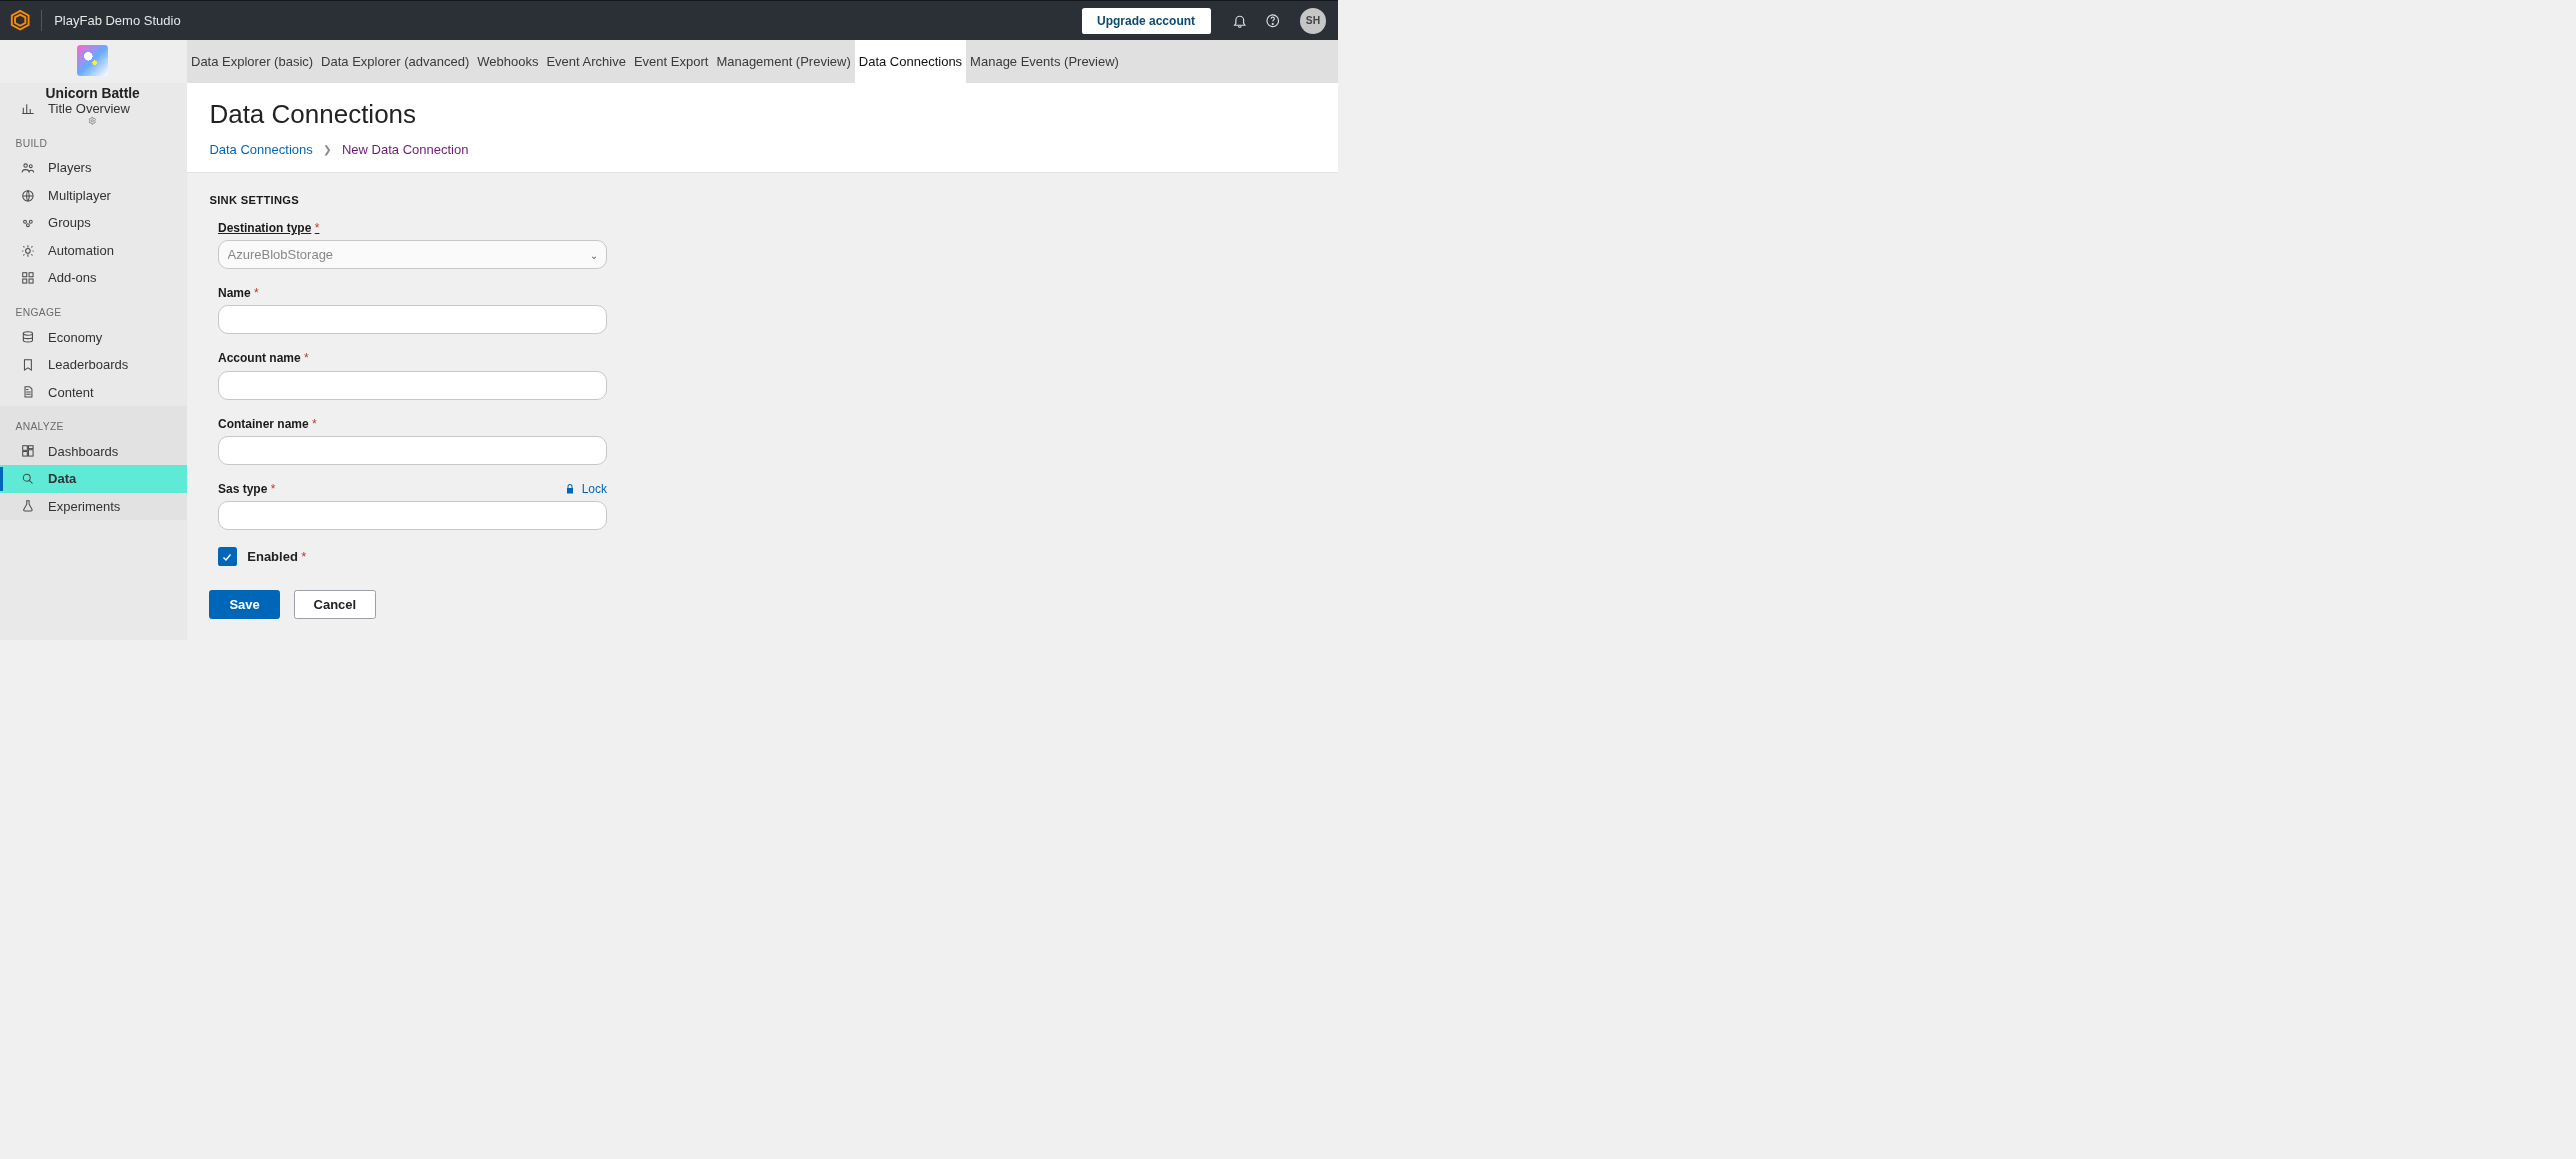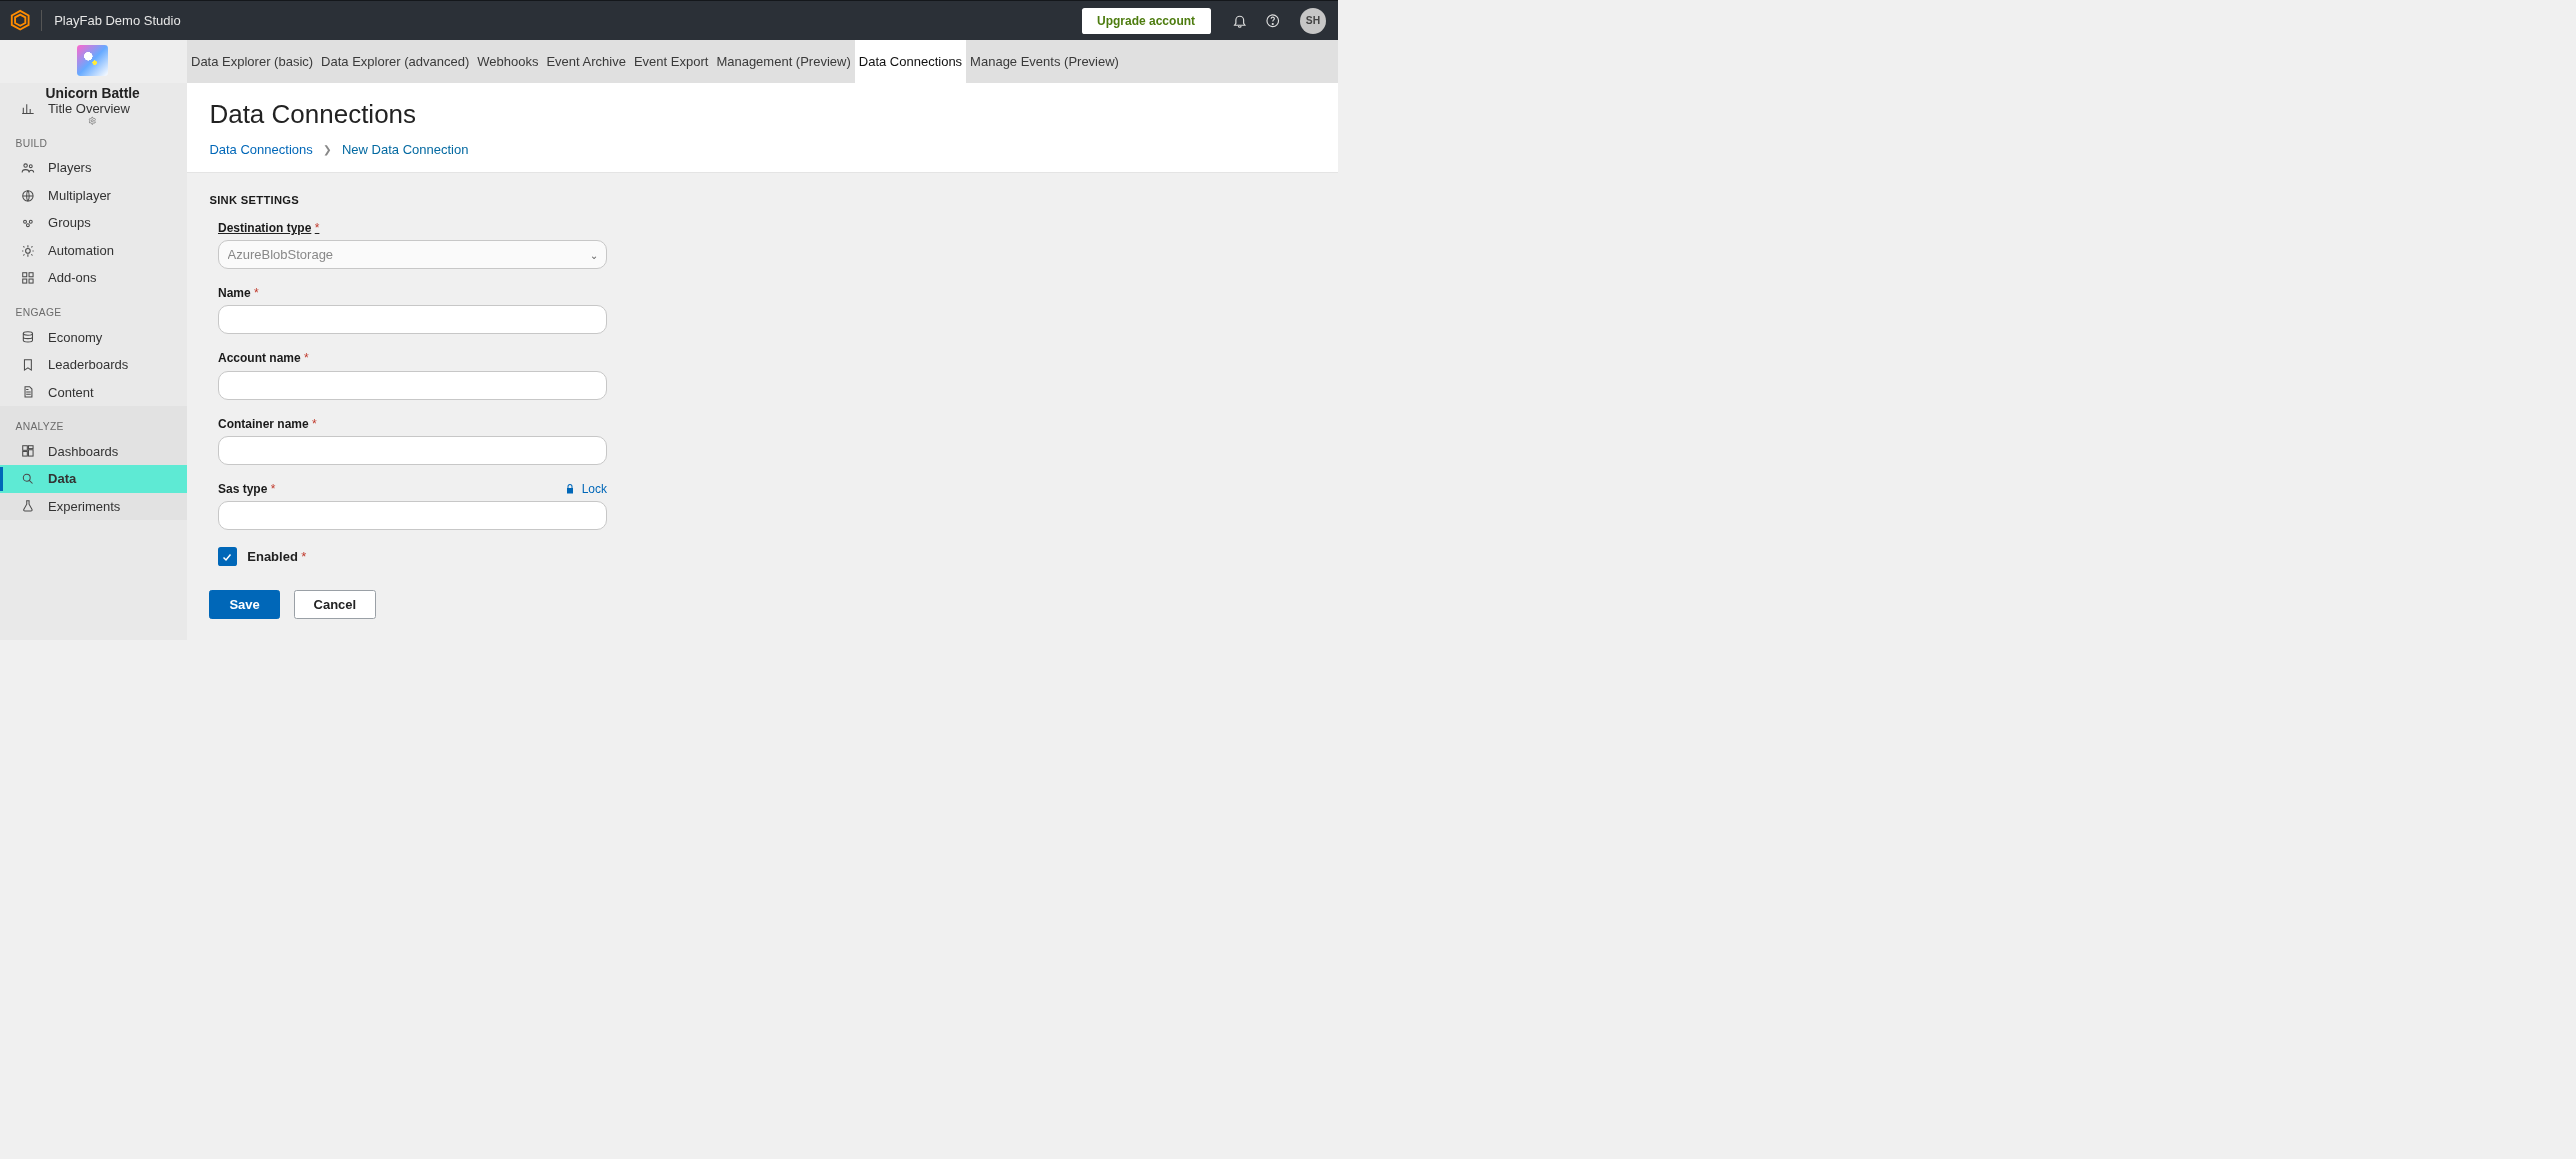--- a/index.html
+++ b/index.html
@@ -35,21 +35,21 @@
     padding: 0 12px 0 8.6px;
     border-top: 1.7px solid #14171b;
   }
   .topbar .logo {
     display:inline-flex; align-items:center; justify-content:center;
   }
   .topbar .divider { width:0.9px; height:20.6px; background:#555; margin:0 12px 0 10.3px;}
   .topbar .studio { font-size:13px; color:#e6e6e6; }
   .topbar .spacer { flex:1; }
   .topbar .upgrade-btn {
-    background:#fff; color:#4d7c0f; border:none; border-radius:2.6px;
+    background:#fff; color:#0c4a6e; border:none; border-radius:2.6px;
     padding:6px 15.5px; font-size:12px; font-weight:600; cursor:pointer;
     margin-right:15.5px;
   }
   .topbar .icon-btn {
     background:none; border:none; color:#ddd; cursor:pointer;
     width:27.5px; height:27.5px; display:inline-flex; align-items:center; justify-content:center;
     margin-right:5.2px;
   }
   .topbar .avatar {
     width:26px; height:26px; border-radius:50%; background:var(--avatar);
@@ -132,21 +132,21 @@
   .page-header {
     background:#fff; padding: 15.5px 22.4px 15.5px 22.4px;
     border-bottom: 0.9px solid #e4e4e4;
   }
   .page-header h1 {
     margin:0 0 12px 0; font-size:26px; font-weight:400; color:#222;
   }
   .crumbs { display:flex; align-items:center; gap:10.3px; font-size:13px; }
   .crumbs a.link { color: var(--blue); text-decoration:none; cursor:pointer; }
   .crumbs .sep { color:#888; font-size:10.3px; }
-  .crumbs .current { color:#0369a1; }
+  .crumbs .current { color:#701a75; }
 
   .form-area {
     padding: 20.6px 22.4px;
     background: var(--main-bg);
   }
   .section-title {
     font-size:11.2px; font-weight:700; letter-spacing:0.3px; color:#1a1a1a;
     margin-bottom:15.5px;
   }
   .field { margin-bottom:17px; max-width:389px; }

